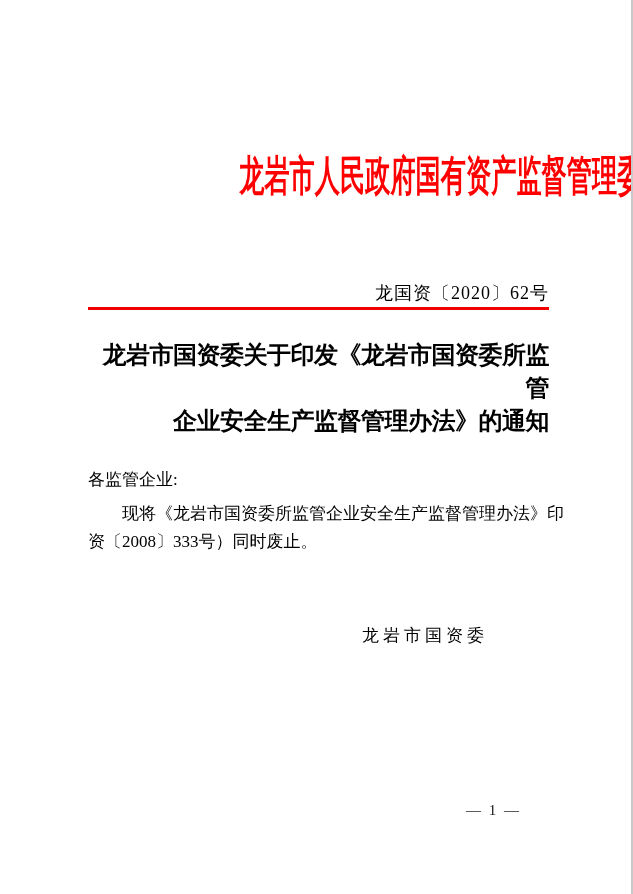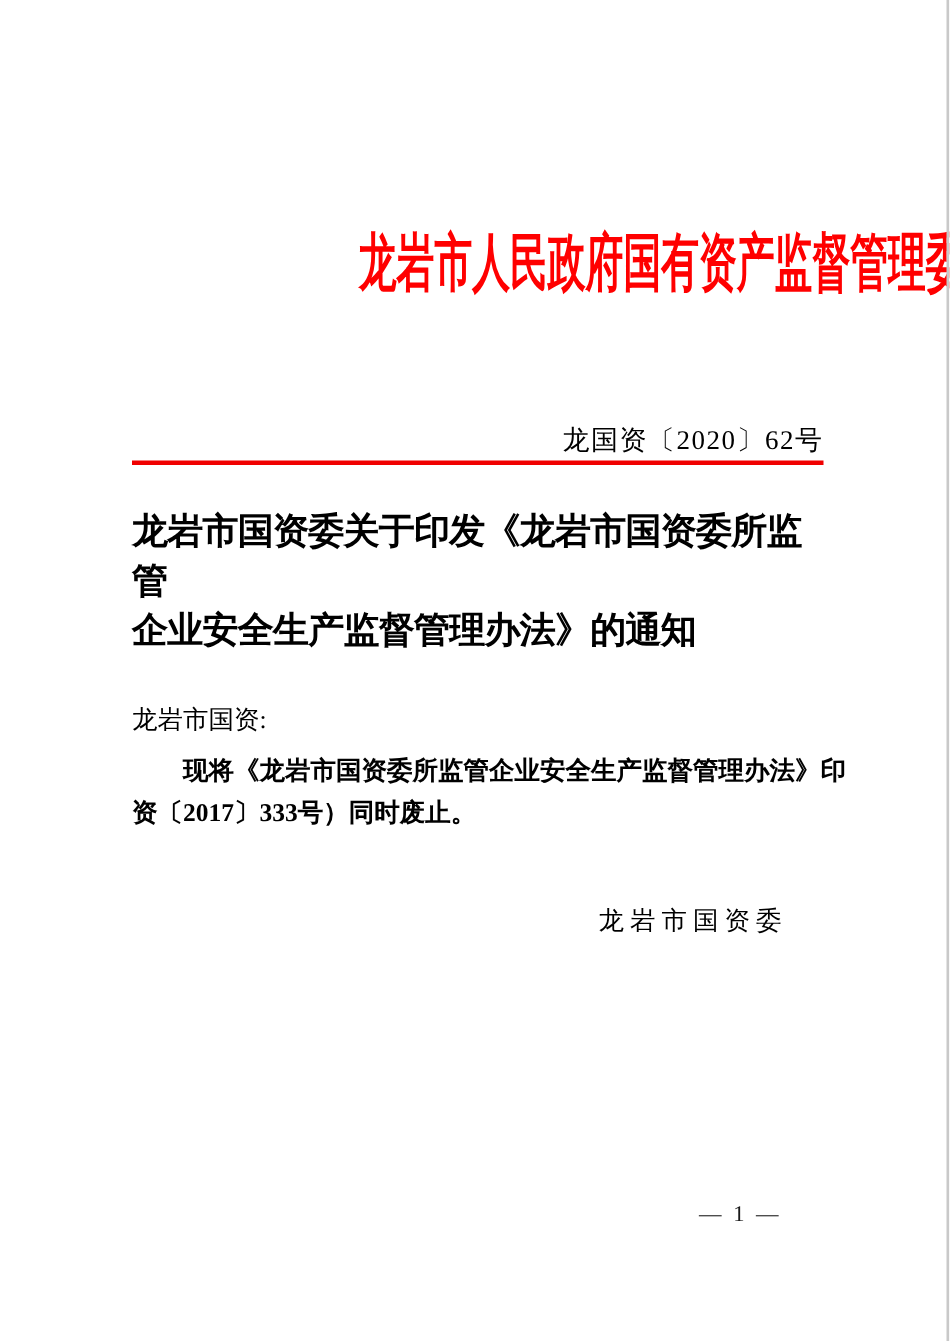--- a/index.html
+++ b/index.html
@@ -52,51 +52,50 @@
   }
   
   .red-divider {
     margin-top: 4px;
     height: 3px;
     background: #f00000;
   }
   
   .doc-title {
     margin-top: 29px;
-    text-align: left;
+    text-align: right;
     font-size: 24px;
     font-weight: bold;
     line-height: 33px;
     letter-spacing: -0.5px;
   }
   
   .salutation {
     margin-top: 28px;
     font-size: 17px;
     line-height: 28px;
   }
   .paragraph {
     margin-top: 6px;
     font-size: 17px;
     line-height: 28.4px;
-    font-weight: bold;
   }
   .paragraph .para-line {
     white-space: nowrap;
   }
   .paragraph .para-line.indent {
     text-indent: 2em;
   }
   
   .sign-block {
-    margin-top: 43px;
+    margin-top: 65px;
     margin-left: auto;
     margin-right: 24px;
     width: 200px;
-    text-align: right;
+    text-align: center;
   }
   .signature {
     font-size: 17px;
     line-height: 28px;
     letter-spacing: 4px;
   }
   .date {
     font-size: 17px;
     line-height: 28px;
     letter-spacing: 3.5px;
@@ -124,25 +123,25 @@
 
     <div class="doc-number">龙国资〔2020〕62号</div>
 
     <div class="red-divider"></div>
 
     <div class="doc-title">
       <div class="title-line">龙岩市国资委关于印发《龙岩市国资委所监管</div>
       <div class="title-line">企业安全生产监督管理办法》的通知</div>
     </div>
 
-    <div class="salutation">龙岩市国资:</div>
+    <div class="salutation">各监管企业:</div>
 
     <div class="paragraph">
       <div class="para-line indent">现将《龙岩市国资委所监管企业安全生产监督管理办法》印</div>
-      <div class="para-line">资〔2017〕333号）同时废止。</div>
+      <div class="para-line">资〔2008〕333号）同时废止。</div>
     </div>
 
     <div class="sign-block">
       <div class="signature">龙岩市国资委</div>
     </div>
 
   </div>
 
   <div class="page-number">— 1 —</div>
 

